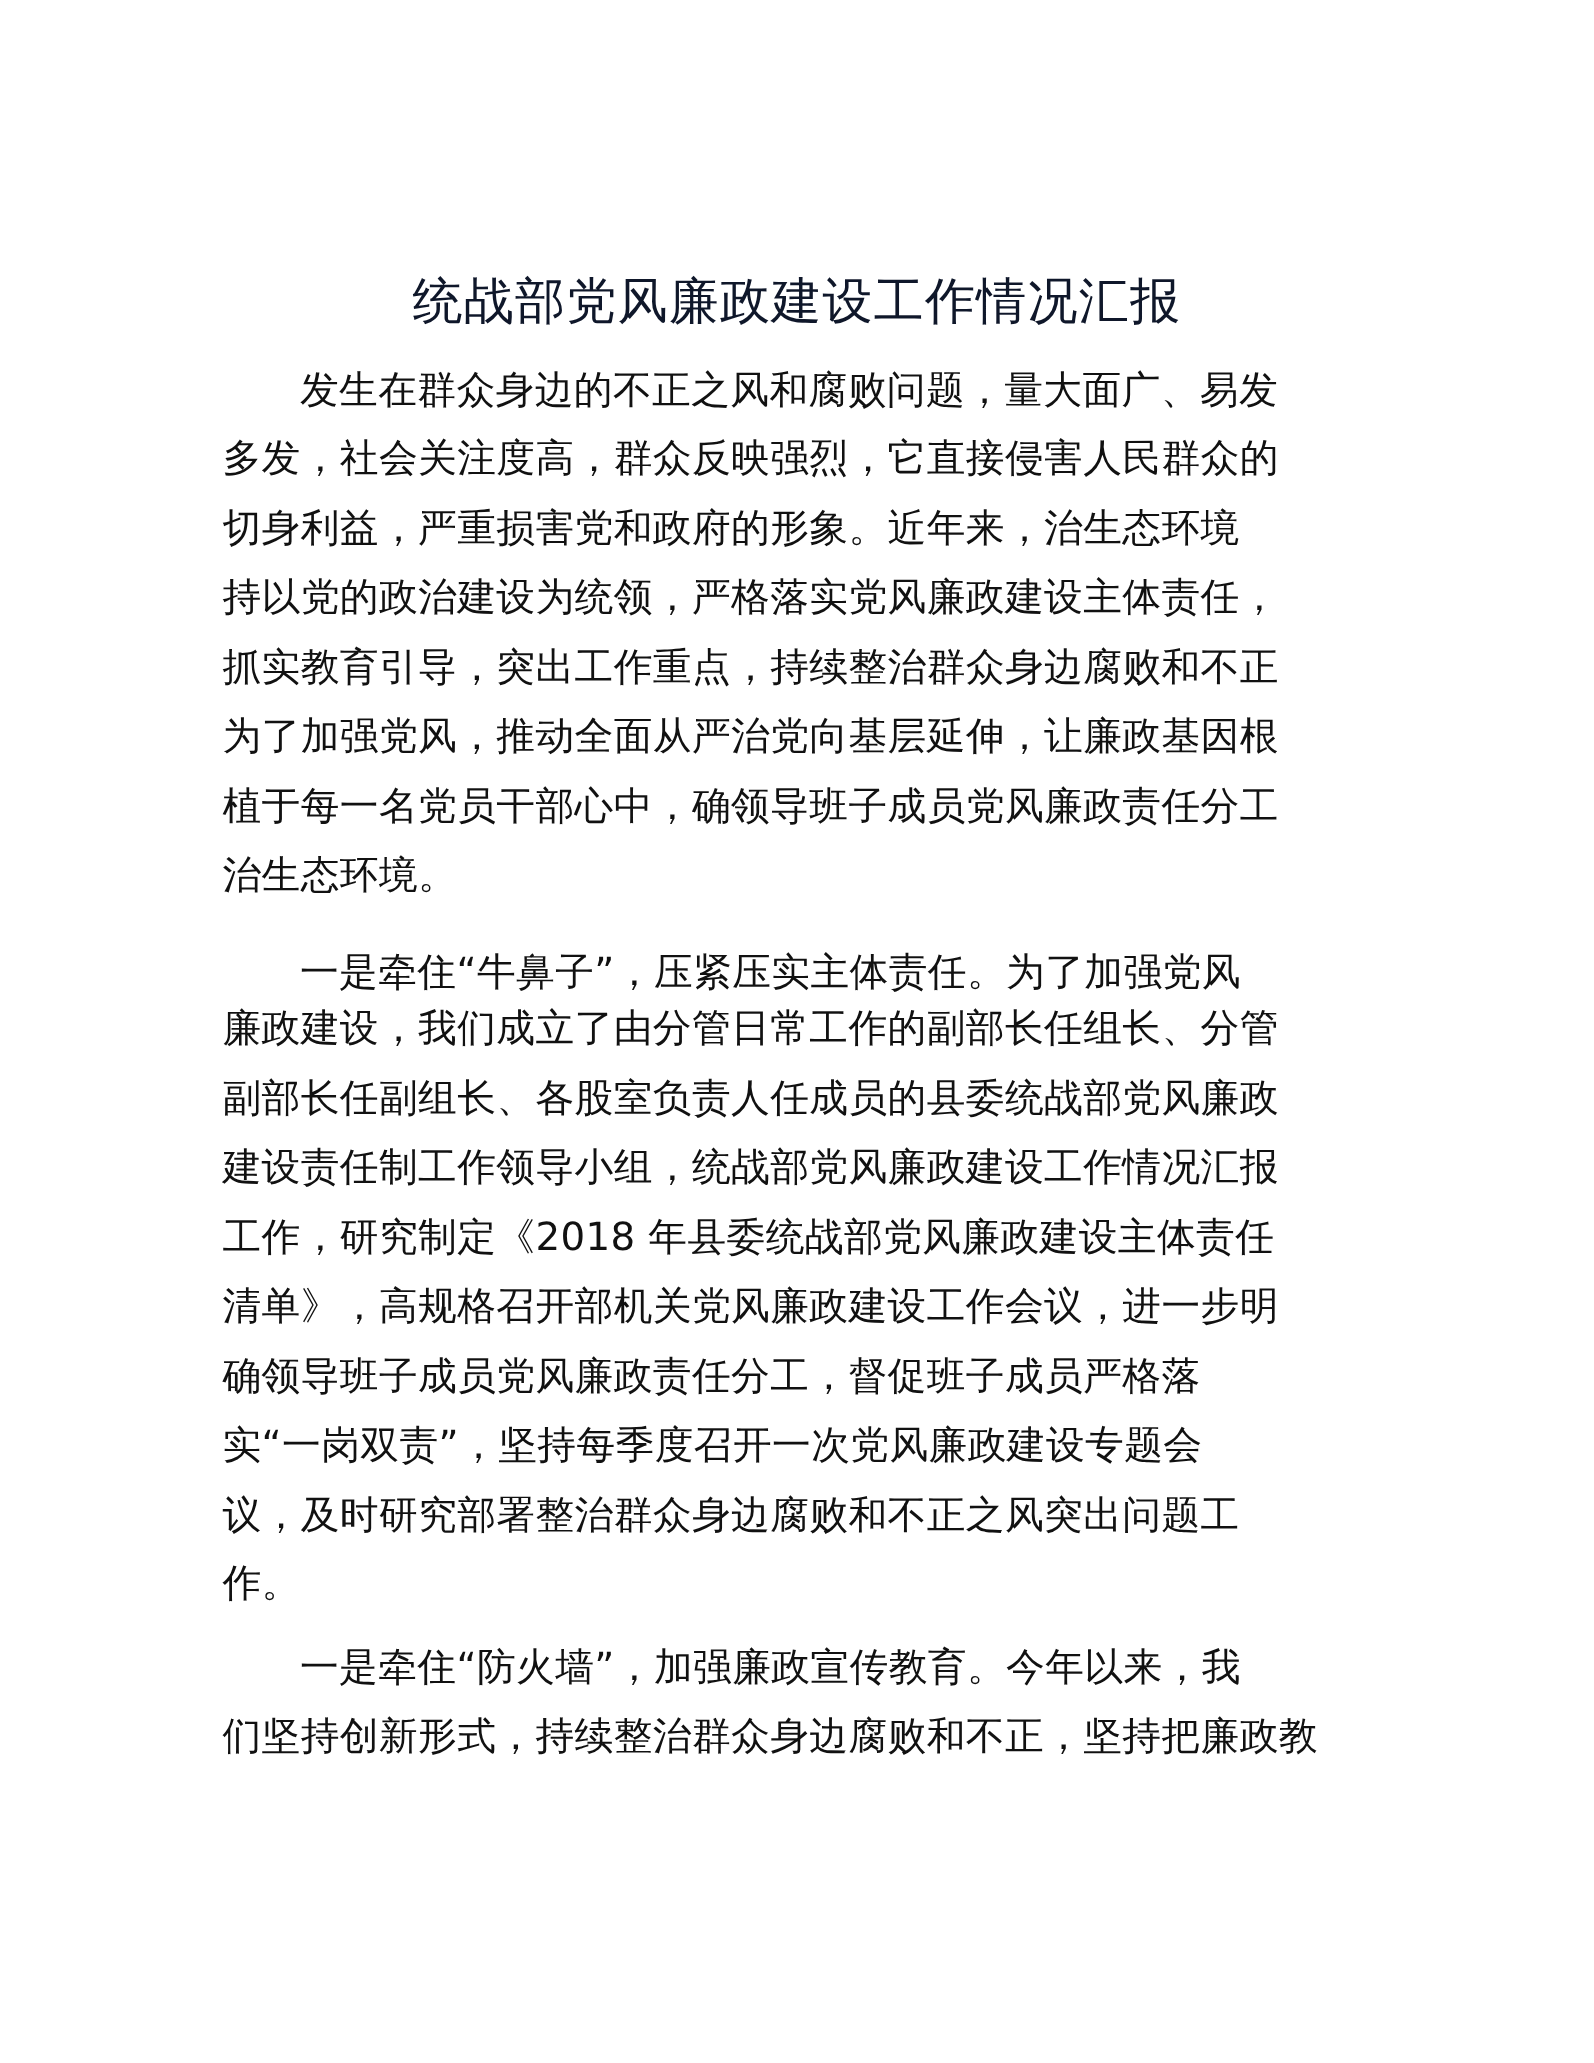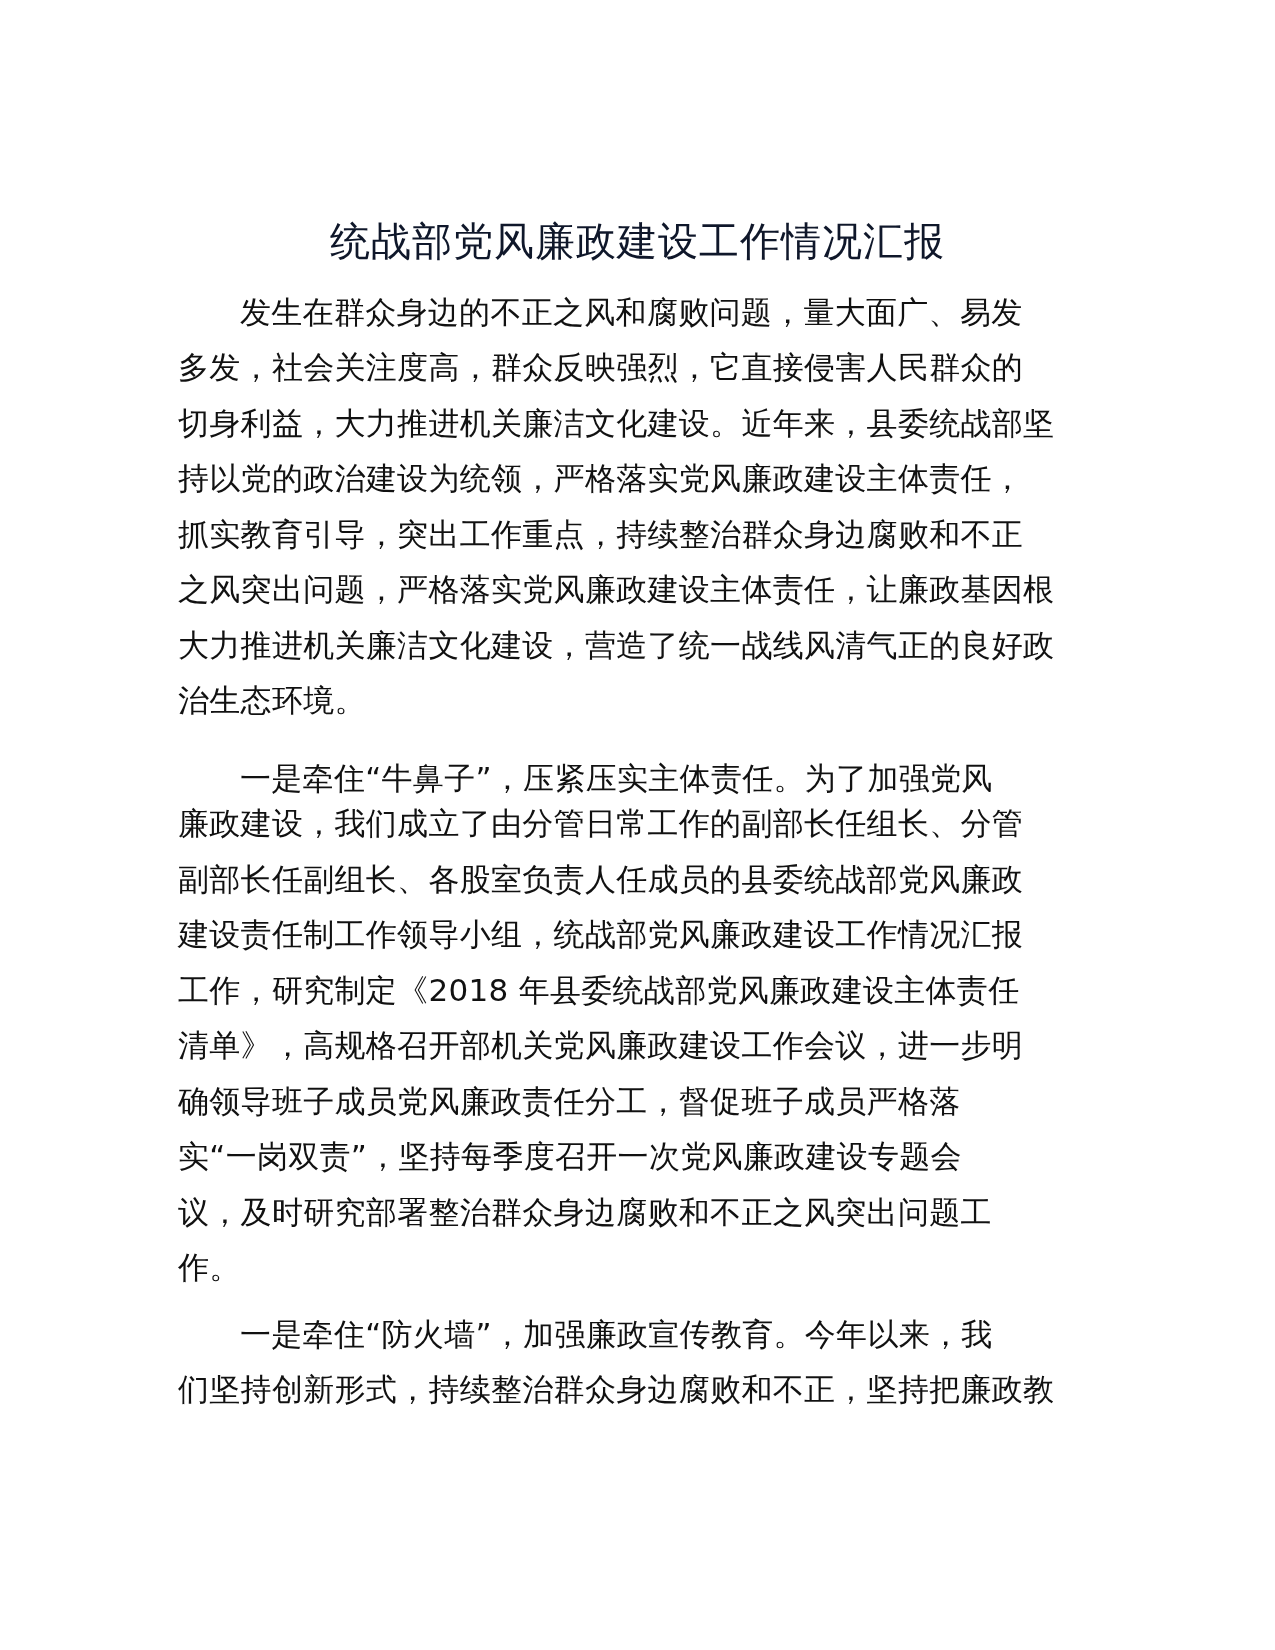--- a/index.html
+++ b/index.html
@@ -54,25 +54,25 @@
 </head>
 <body>
 
 <div class="page">
 
   <h1 class="title">统战部党风廉政建设工作情况汇报</h1>
 
   <div>
     <div class="line indent" style="top:292px">发生在群众身边的不正之风和腐败问题，量大面广、易发</div>
     <div class="line" style="top:347px">多发，社会关注度高，群众反映强烈，它直接侵害人民群众的</div>
-    <div class="line" style="top:403px">切身利益，大力推进机关廉洁文化建设。近年来，县委统战部坚</div>
+    <div class="line" style="top:403px">切身利益，严重损害党和政府的形象。近年来，治生态环境</div>
     <div class="line" style="top:458px">持以党的政治建设为统领，严格落实党风廉政建设主体责任，</div>
     <div class="line" style="top:514px">抓实教育引导，突出工作重点，持续整治群众身边腐败和不正</div>
-    <div class="line" style="top:569px">之风突出问题，严格落实党风廉政建设主体责任，让廉政基因根</div>
-    <div class="line" style="top:625px">大力推进机关廉洁文化建设，营造了统一战线风清气正的良好政</div>
+    <div class="line" style="top:569px">为了加强党风，推动全面从严治党向基层延伸，让廉政基因根</div>
+    <div class="line" style="top:625px">植于每一名党员干部心中，确领导班子成员党风廉政责任分工</div>
     <div class="line" style="top:680px">治生态环境。</div>
   </div>
 
   <div>
     <div class="line indent" style="top:758px">一是牵住“牛鼻子”，压紧压实主体责任。为了加强党风</div>
     <div class="line" style="top:803px">廉政建设，我们成立了由分管日常工作的副部长任组长、分管</div>
     <div class="line" style="top:859px">副部长任副组长、各股室负责人任成员的县委统战部党风廉政</div>
     <div class="line" style="top:914px">建设责任制工作领导小组，统战部党风廉政建设工作情况汇报</div>
     <div class="line" style="top:970px">工作，研究制定《2018 年县委统战部党风廉政建设主体责任</div>
     <div class="line" style="top:1025px">清单》，高规格召开部机关党风廉政建设工作会议，进一步明</div>

